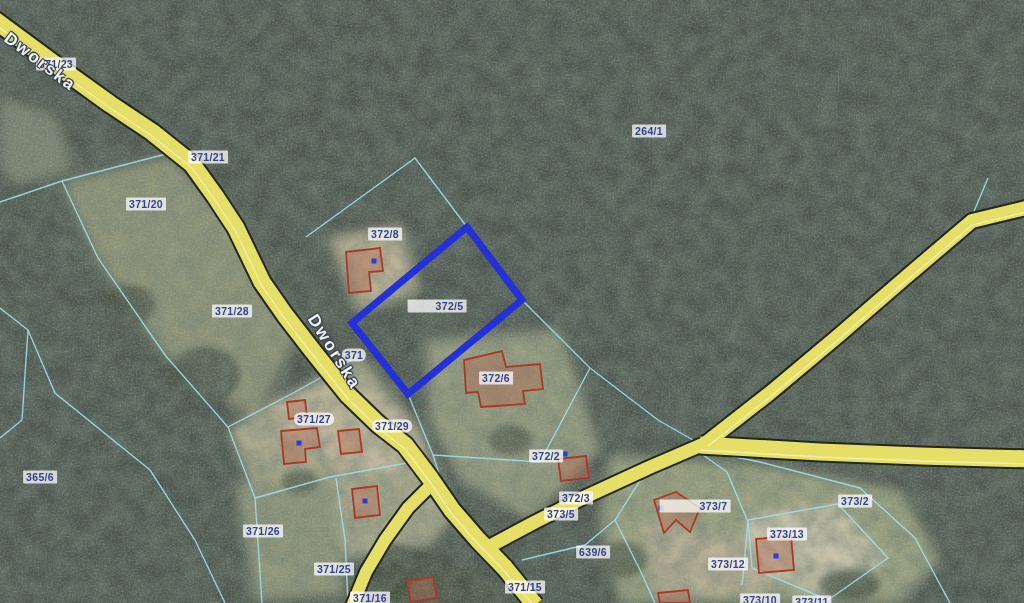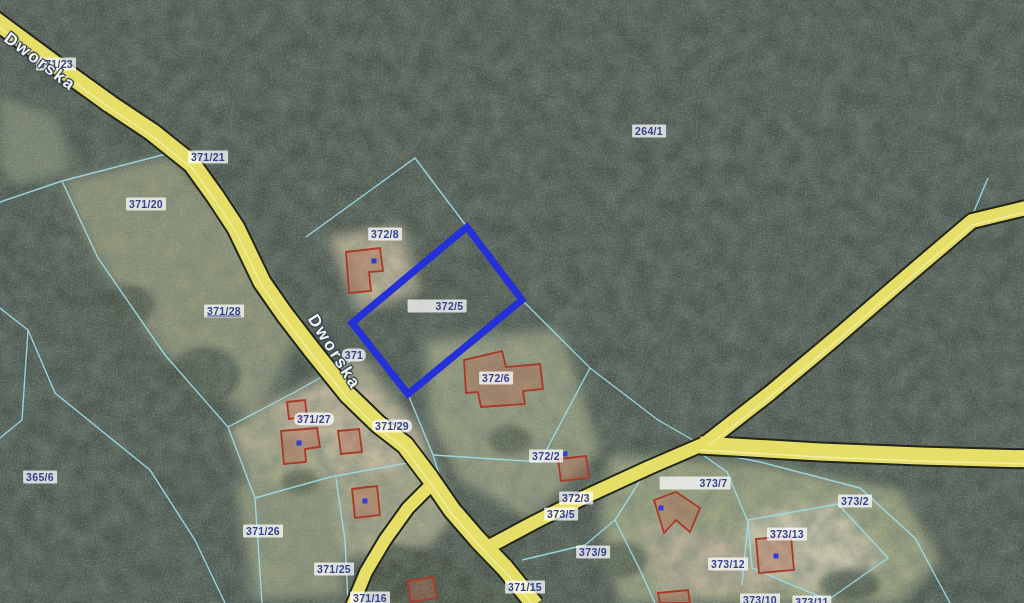--- a/index.html
+++ b/index.html
@@ -139,34 +139,34 @@
     <polygon points="467,227 522,300 408,394 352,323" fill="none" stroke="#2531d8" stroke-width="7" stroke-linejoin="miter"></polygon>
   </svg>
 
   <div id="labels-layer">
       <div class="parcel-label" style="left: 56px; top: 64px;">371/23</div>
       <div class="parcel-label" style="left: 188px; top: 157px; margin-left: 20px;">371/21</div>
       <div class="parcel-label" style="left: 146px; top: 204px;">371/20</div>
       <div class="parcel-label" style="left: 649px; top: 131px;">264/1</div>
       <div class="parcel-label" style="left: 385px; top: 234px;">372/8</div>
       <div class="parcel-label" style="left: 437px; top: 306px; padding-left: 28px;">372/5</div>
-      <div class="parcel-label" style="left: 224px; top: 311px; text-decoration: underline;">371/28</div>
+      <div class="parcel-label" style="left: 232px; top: 311px;">371/28</div>
       <div class="parcel-label" style="left: 354px; top: 355px; border-radius: 6px;">371</div>
       <div class="parcel-label" style="left: 496px; top: 378px;">372/6</div>
       <div class="parcel-label" style="left: 314px; top: 419px; border-radius: 6px;">371/27</div>
       <div class="parcel-label" style="left: 392px; top: 426px; border-radius: 6px;">371/29</div>
       <div class="parcel-label" style="left: 40px; top: 477px;">365/6</div>
       <div class="parcel-label" style="left: 546px; top: 456px;">372/2</div>
       <div class="parcel-label" style="left: 576px; top: 498px;">372/3</div>
-      <div class="parcel-label" style="left: 695px; top: 483px; padding-left: 40px;">373/7</div>
+      <div class="parcel-label" style="left: 695px; top: 506px; padding-left: 40px;">373/7</div>
       <div class="parcel-label" style="left: 855px; top: 501px;">373/2</div>
       <div class="parcel-label" style="left: 561px; top: 514px;">373/5</div>
       <div class="parcel-label" style="left: 263px; top: 531px;">371/26</div>
       <div class="parcel-label" style="left: 787px; top: 534px;">373/13</div>
-      <div class="parcel-label" style="left: 593px; top: 552px;">373/9</div>
+      <div class="parcel-label" style="left: 593px; top: 552px;">639/6</div>
       <div class="parcel-label" style="left: 728px; top: 564px;">373/12</div>
       <div class="parcel-label" style="left: 334px; top: 569px;">371/25</div>
       <div class="parcel-label" style="left: 525px; top: 587px;">371/15</div>
       <div class="parcel-label" style="left: 370px; top: 598px;">371/16</div>
       <div class="parcel-label" style="left: 760px; top: 600px;">373/10</div>
       <div class="parcel-label" style="left: 812px; top: 602px;">373/11</div>
       <div class="street-label" style="left: 40px; top: 62px; transform: translate(-50%, -50%) rotate(37deg);">Dworska</div>
       <div class="street-label" style="left: 334px; top: 352px; transform: translate(-50%, -50%) rotate(58deg);">Dworska</div>
     </div>
 </div>

